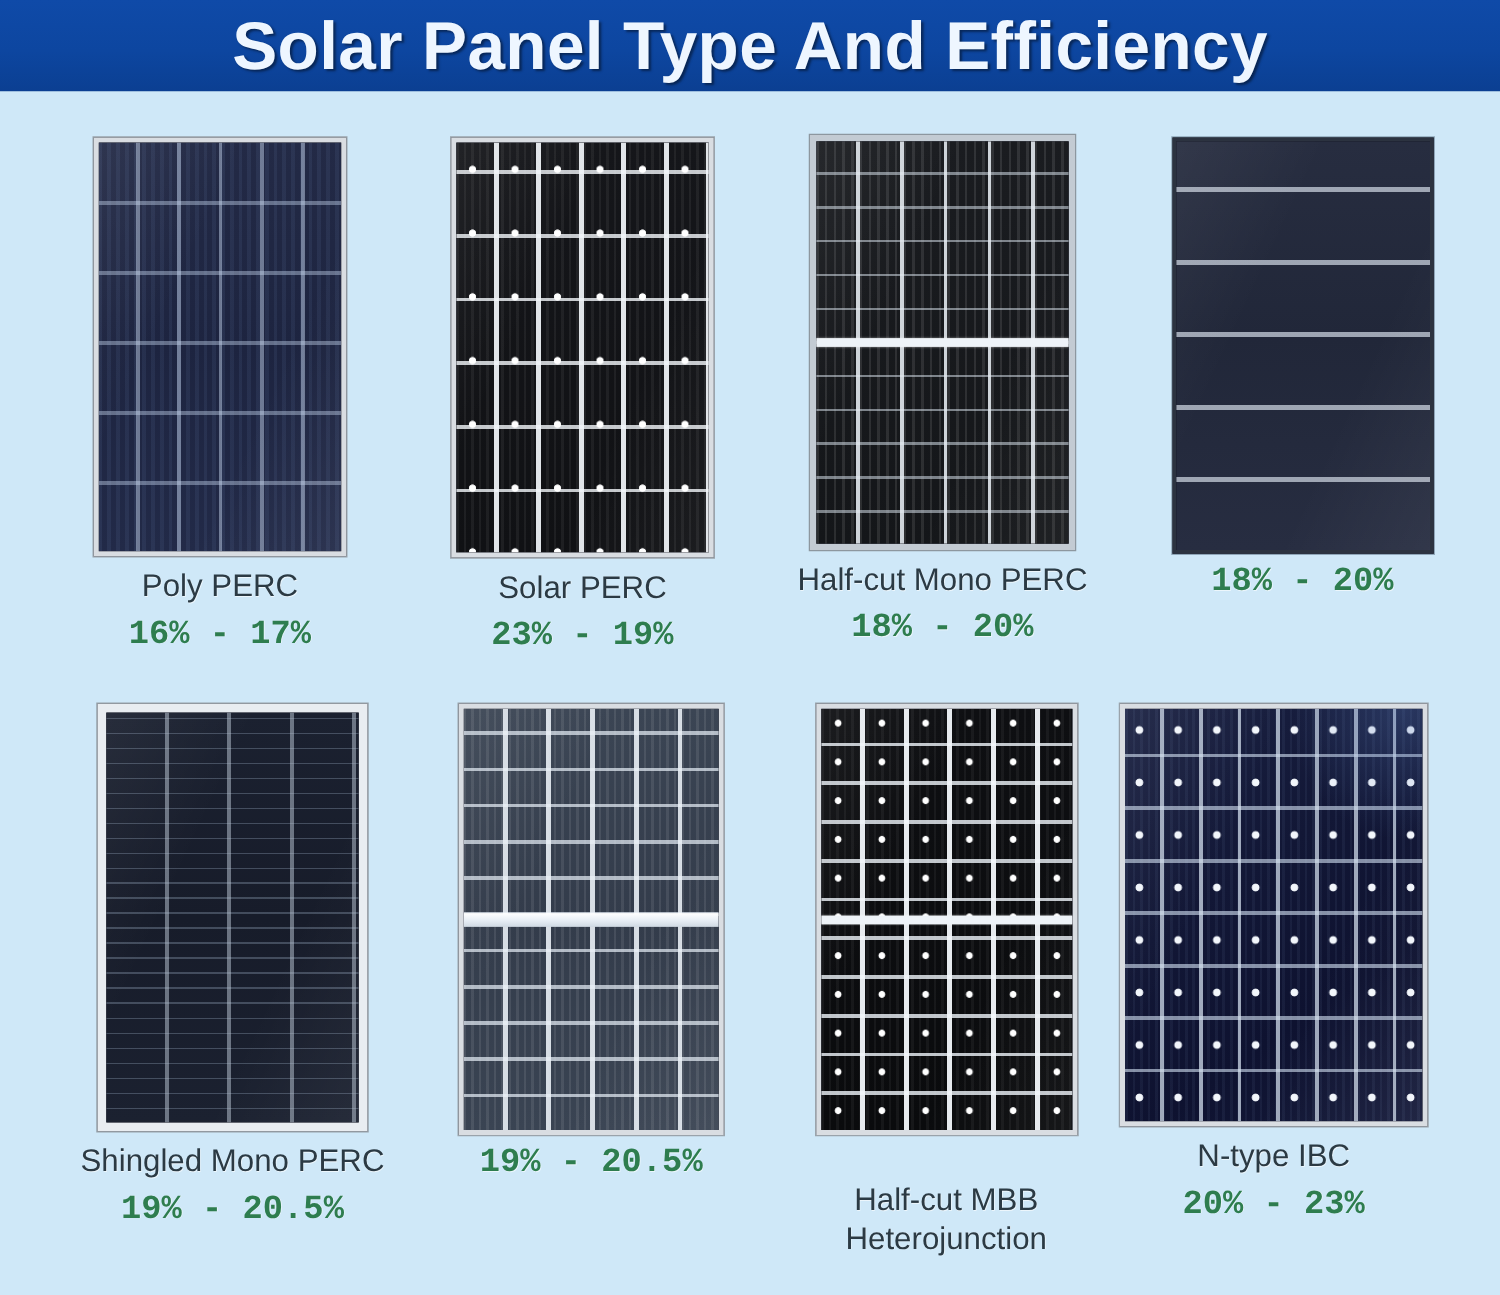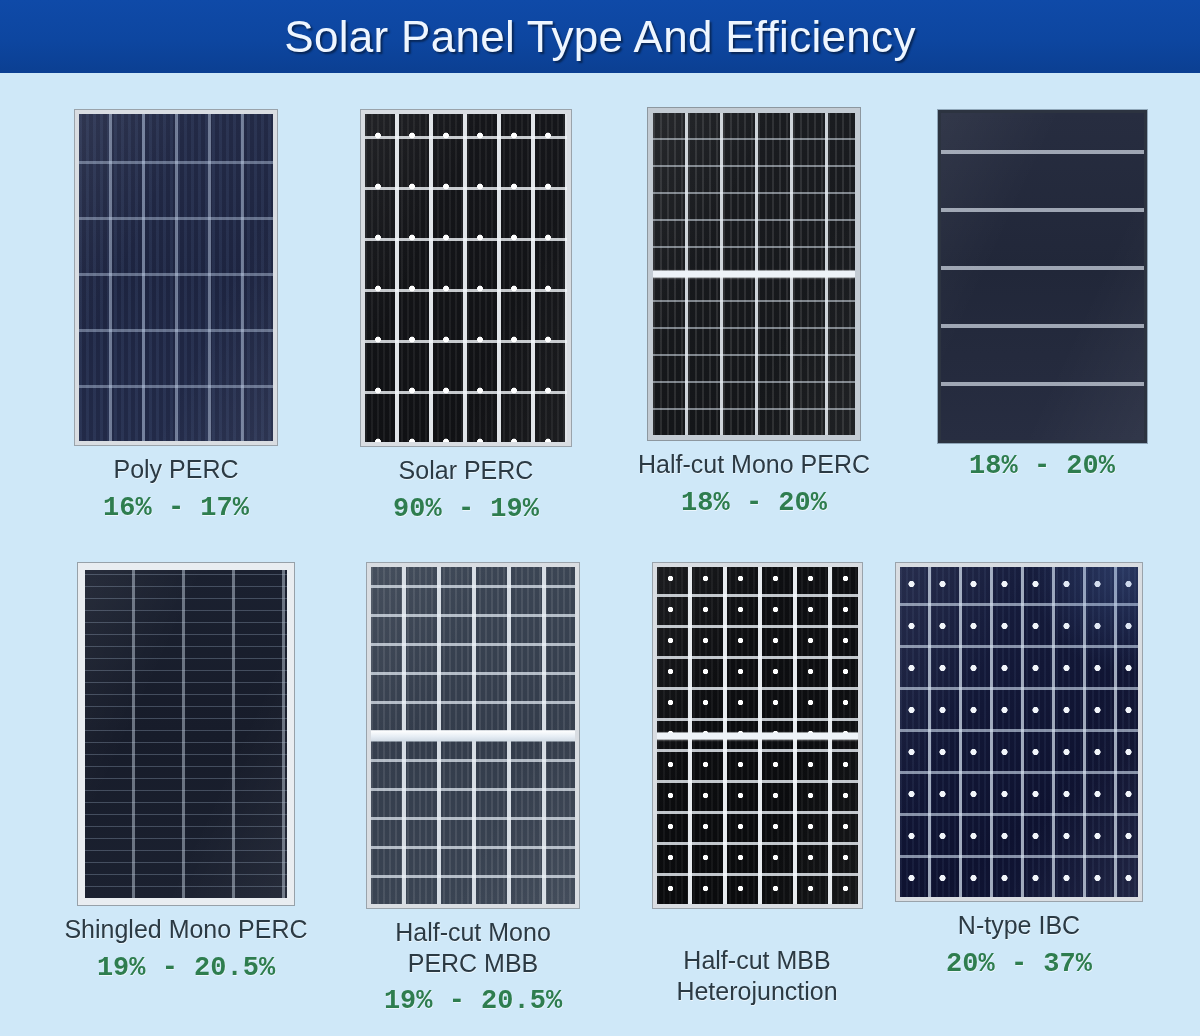--- a/index.html
+++ b/index.html
@@ -26,22 +26,22 @@
     left: 0; top: 0;
     width: 1200px;
     height: 73px;
     background: linear-gradient(180deg, #0f4aa8 0%, #0d46a0 55%, #0b3f92 100%);
     display: flex;
     align-items: center;
     justify-content: center;
   }
   #header-title {
     color: #eef6ff;
-    font-size: 44px;
-    font-weight: normal;
+    font-size: 54px;
+    font-weight: bold;
     letter-spacing: 0.3px;
     text-shadow: 2px 2px 2px rgba(0,0,0,0.45);
     white-space: nowrap;
   }
 
   
   .panel-card {
     position: absolute;
     display: flex;
     flex-direction: column;
@@ -270,21 +270,21 @@
     <div class="panel-eff">16% - 17%</div>
   </div>
 
   <div class="panel-card" style="left:350px; top:110px; width:232px;">
     <div class="module mono-perc frame-silver-thin" style="width:210px; height:336px;">
       <div class="cells"></div>
       <div class="dots"></div>
       <div class="sheen"></div>
     </div>
     <div class="panel-caption">Solar PERC</div>
-    <div class="panel-eff">90% - 19%</div>
+    <div class="panel-eff">23% - 19%</div>
   </div>
 
   <div class="panel-card" style="left:620px; top:108px; width:268px;">
     <div class="module halfcut-mono frame-grey" style="width:212px; height:332px;">
       <div class="cells"></div>
       <div class="midband"></div>
       <div class="sheen"></div>
     </div>
     <div class="panel-caption">Half-cut Mono PERC</div>
     <div class="panel-eff">18% - 20%</div>
@@ -306,22 +306,20 @@
     <div class="panel-caption">Shingled Mono PERC</div>
     <div class="panel-eff">19% - 20.5%</div>
   </div>
 
   <div class="panel-card" style="left:355px; top:563px; width:236px;">
     <div class="module mono-mbb frame-silver-thin" style="width:212px; height:345px;">
       <div class="cells"></div>
       <div class="midband-wide"></div>
       <div class="sheen"></div>
     </div>
-    <div class="panel-caption">Half-cut Mono
-PERC MBB</div>
     <div class="panel-eff">19% - 20.5%</div>
   </div>
 
   <div class="panel-card" style="left:650px; top:563px; width:214px;gap:28px;">
     <div class="module hjt frame-silver-thin" style="width:209px; height:345px;">
       <div class="cells"></div>
       <div class="dots"></div>
       <div class="midband"></div>
       <div class="sheen"></div>
     </div>
@@ -331,16 +329,16 @@
   </div>
 
   <div class="panel-card" style="left:918px; top:563px; width:202px;">
     <div class="module ibc frame-silver-thin" style="width:246px; height:338px;">
       <div class="cells"></div>
       <div class="dots"></div>
       <div class="corner-glow"></div>
       <div class="sheen"></div>
     </div>
     <div class="panel-caption">N-type IBC</div>
-    <div class="panel-eff">20% - 37%</div>
+    <div class="panel-eff">20% - 23%</div>
   </div>
 
 </div>
 
 </body></html>

